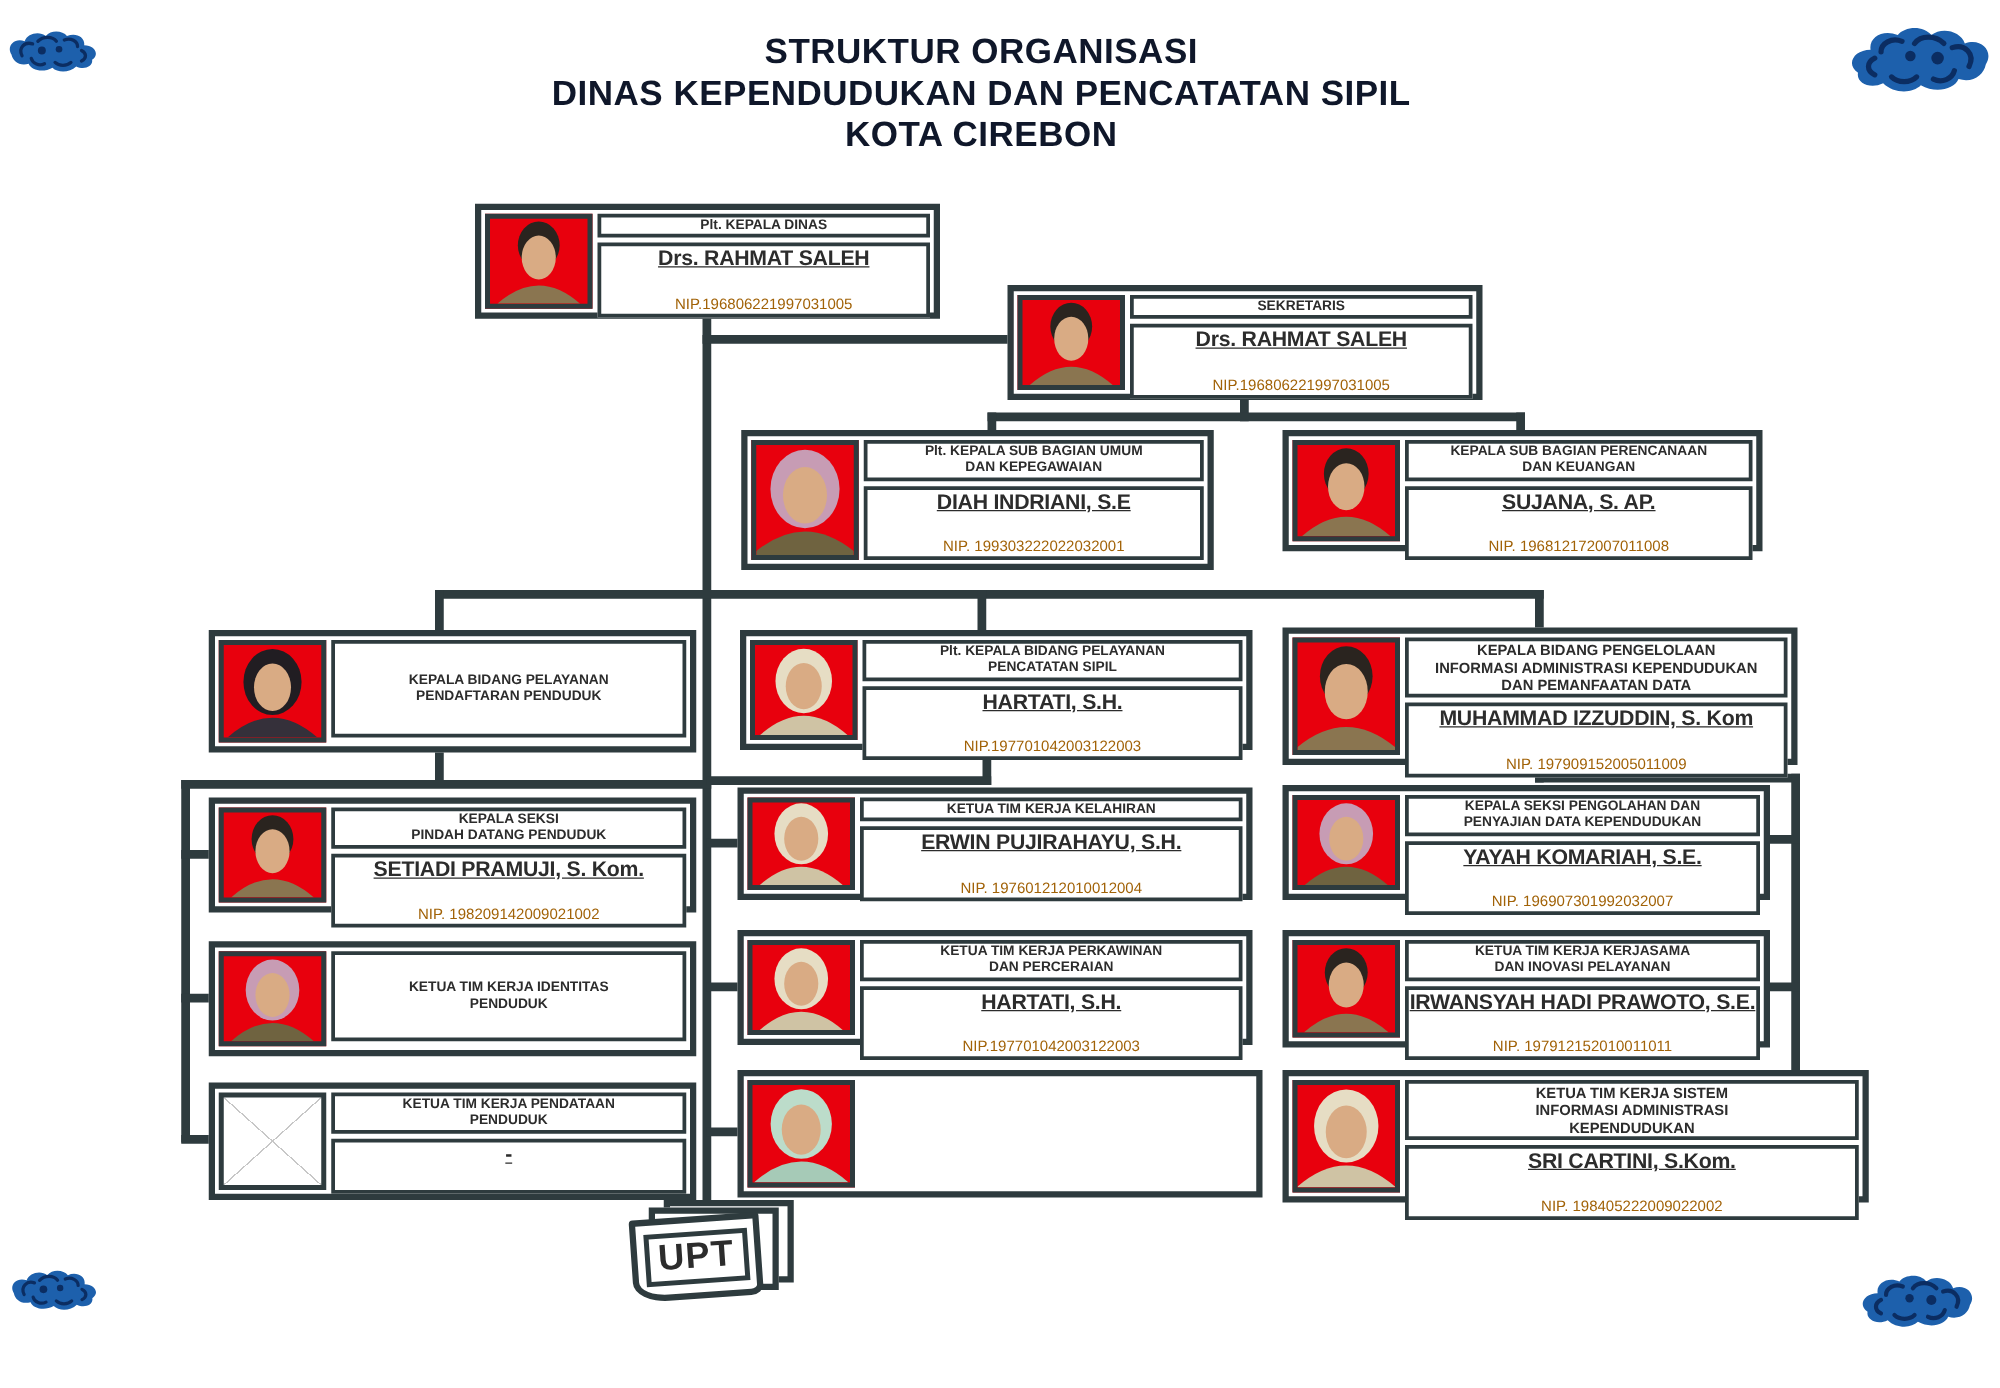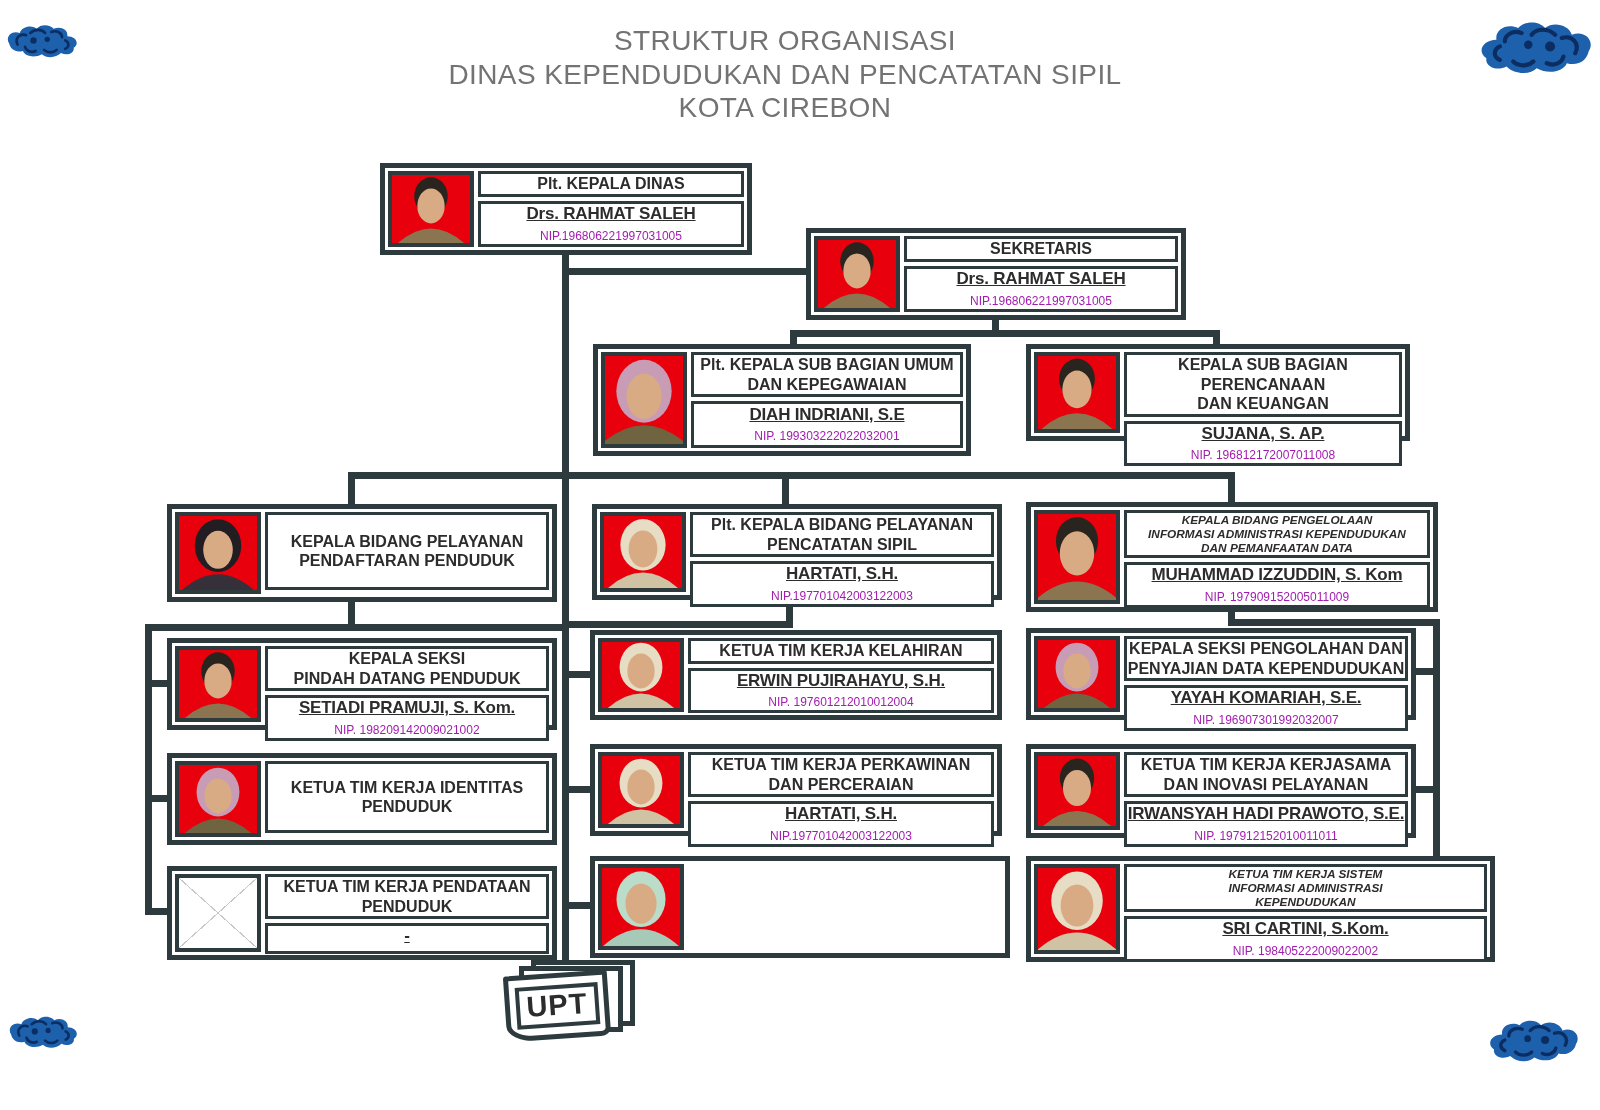--- a/index.html
+++ b/index.html
@@ -3,21 +3,21 @@
 <meta charset="utf-8">
 <style>
   html,body{margin:0;padding:0;background:#fff;}
   #canvas{
     position:relative;width:1600px;height:1110px;background:#ffffff;overflow:hidden;
     font-family:"Liberation Sans",sans-serif;
     --frame:#2e3b3e;
   }
   .main-title{
     position:absolute;left:300px;top:24px;width:970px;text-align:center;
-    font-weight:normal;font-size:28px;line-height:1.2;color:#737373;letter-spacing:.4px;
+    font-weight:bold;font-size:28px;line-height:1.2;color:#0f172a;letter-spacing:.4px;
   }
   .main-title span{display:block;}
 
   .line{position:absolute;background:var(--frame);}
 
   .card{
     position:absolute;box-sizing:border-box;border:5px solid var(--frame);
     background:#fff;padding:3px;display:flex;gap:4px;
   }
   .photo{
@@ -41,28 +41,28 @@
       #fff;
   }
 
   .panels{flex:1;display:flex;flex-direction:column;gap:4px;min-width:0;}
   .panel{
     box-sizing:border-box;border:3px solid var(--frame);background:#fff;
     display:flex;flex-direction:column;align-items:center;justify-content:center;text-align:center;
   }
   .title-panel{flex:.95;}
   .name-panel{flex:1.05;}
-  .small .title-panel{flex:1.3;font-style:italic;}
-  .pos-title{font-weight:bold;font-size:16px;line-height:1.22;color:#2c2c2c;white-space:pre-line;}
+  .small .title-panel{flex:1.3;}
+  .pos-title{font-weight:bold;font-size:11px;line-height:1.22;color:#2c2c2c;white-space:pre-line;}
   .small .pos-title{font-size:11.8px;line-height:1.2;}
   .person-name{
     font-weight:bold;font-size:17px;letter-spacing:-.2px;color:#2c2c2c;
     text-decoration:underline;line-height:1.15;white-space:nowrap;
   }
-  .person-nip{font-size:12px;color:#a21caf;line-height:1.25;margin-top:5px;}
+  .person-nip{font-size:12px;color:#a16207;line-height:1.25;margin-top:19px;}
 
   .upt-stack{position:absolute;width:140px;height:100px;}
   .upt-page{position:absolute;box-sizing:border-box;width:104px;height:66px;background:#fff;border:5px solid var(--frame);}
   .upt-page.back2{left:28px;top:0;}
   .upt-page.back1{left:16px;top:6px;}
   .upt-page.front{
     left:2px;top:13px;transform:rotate(-4deg);
     border-radius:3px 3px 10px 28px / 3px 3px 8px 16px;
     display:flex;align-items:center;justify-content:center;
   }

